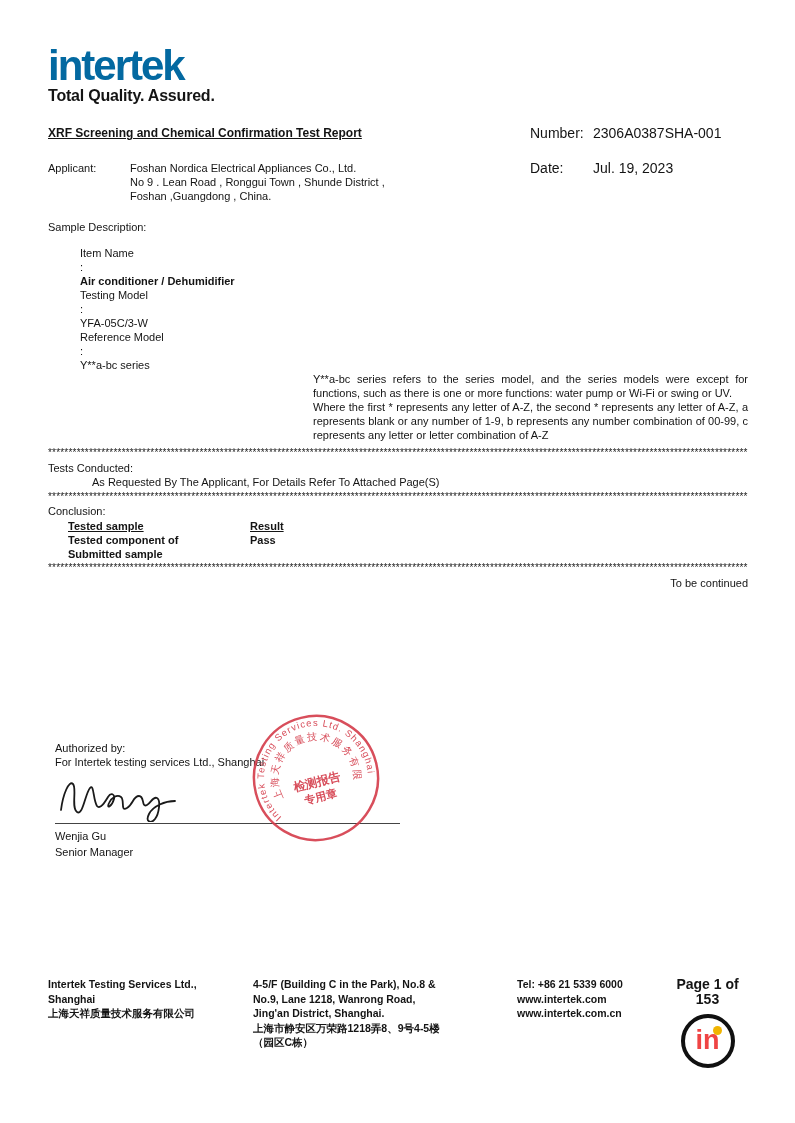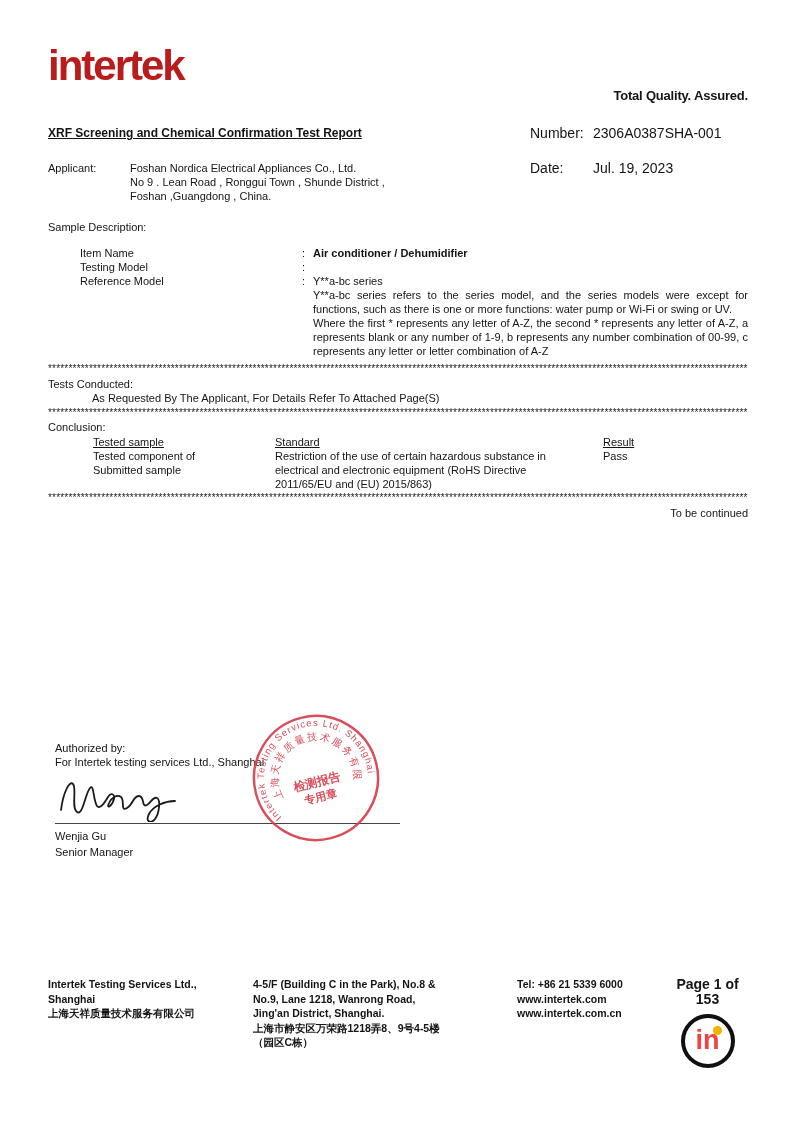--- a/index.html
+++ b/index.html
@@ -4,50 +4,50 @@
 <style>
   * { margin:0; padding:0; box-sizing:border-box; }
   html,body { background:#ffffff; }
   .page {
     width:795px; height:1123px; background:#fff; position:relative;
     font-family:"Liberation Sans", sans-serif; color:#141414; overflow:hidden;
   }
   .content { padding:46px 47px 0 48px; font-size:11px; line-height:14px; }
 
   
-  .brand { font-size:42px; font-weight:700; letter-spacing:-2px; line-height:40px; color:#b91c1c; }
-  .tagline { font-weight:700; font-size:13px; margin-top:3px; letter-spacing:-0.2px;text-align:right; }
+  .brand { font-size:42px; font-weight:700; letter-spacing:-2px; line-height:40px; color:#0369a1; }
+  .tagline { font-weight:700; font-size:16px; margin-top:3px; letter-spacing:-0.2px; }
 
   
   .title-row { display:flex; margin-top:23px; align-items:flex-start; }
   .doc-title { font-weight:700; font-size:12px; text-decoration:underline; }
   .right-col { margin-left:auto; width:218px; flex:none; display:flex; font-size:14px; }
   .right-label { width:63px; flex:none; }
 
   
   .applicant-row { display:flex; margin-top:21px; }
   .app-label { width:82px; flex:none; }
   .app-lines { width:380px; }
 
   .section-title { margin-top:17px; }
 
   
   .sample-block { margin-left:32px; margin-top:12px; }
-  .srow { display:flex; }
+  .srow { display:flex;flex-direction:column; }
   .slabel { width:222px; flex:none; }
   .scolon { width:11px; flex:none; }
   .sval { flex:1; }
   .bold { font-weight:700; }
   .notes { margin-left:233px; text-align:justify; }
 
   .stars { font-size:10px; line-height:13px; white-space:nowrap; overflow:hidden; letter-spacing:0.2px; color:#222; margin-top:4px; }
   .indent { margin-left:44px; }
 
   
-  .con-block { margin-left:45px; margin-top:1px; display:flex; }
+  .con-block { margin-left:20px; margin-top:1px; display:flex;font-weight:bold; }
   .c1 { width:182px; flex:none; }
   .c2 { width:328px; flex:none; padding-right:22px; }
   .c3 { flex:1; }
   .colhead { text-decoration:underline; }
 
   .tbc { text-align:right; margin-top:2px; }
 
   
   .sig-block { position:absolute; left:55px; top:741px; font-size:11px; line-height:14px; width:360px; }
   .sig-svg { display:block; margin:3px 0 0 2px; }
@@ -105,20 +105,21 @@
 
     <div class="sample-block">
       <div class="srow">
         <span class="slabel">Item Name</span>
         <span class="scolon">:</span>
         <span class="sval bold">Air conditioner / Dehumidifier</span>
       </div>
       <div class="srow">
         <span class="slabel">Testing Model</span>
         <span class="scolon">:</span>
+        <span class="sval">YFA-05C/3-W</span>
       </div>
       <div class="srow">
         <span class="slabel">Reference Model</span>
         <span class="scolon">:</span>
         <span class="sval">Y**a-bc series</span>
       </div>
       <div class="notes">Y**a-bc series refers to the series model, and the series models were except for functions, such as there is one or more functions: water pump or Wi-Fi or swing or UV.</div>
       <div class="notes">Where the first * represents any letter of A-Z, the second * represents any letter of A-Z, a represents blank or any number of 1-9, b represents any number combination of 00-99, c represents any letter or letter combination of A-Z</div>
     </div>
 
@@ -129,24 +130,20 @@
 
     <div class="stars" style="margin-top:1px;">************************************************************************************************************************************************************************************************************</div>
 
     <div style="margin-top:1px;">Conclusion:</div>
 
     <div class="con-block">
       <div class="c1">
         <div class="colhead">Tested sample</div>
         <div>Tested component of</div>
         <div>Submitted sample</div>
-      </div>
-      <div class="c2">
-        <div class="colhead">Standard</div>
-        <div>Restriction of the use of certain hazardous substance in electrical and electronic equipment (RoHS Directive 2011/65/EU and (EU) 2015/863)</div>
       </div>
       <div class="c3">
         <div class="colhead">Result</div>
         <div>Pass</div>
       </div>
     </div>
 
     <div class="stars" style="margin-top:0;">************************************************************************************************************************************************************************************************************</div>
 
     <div class="tbc">To be continued</div>

